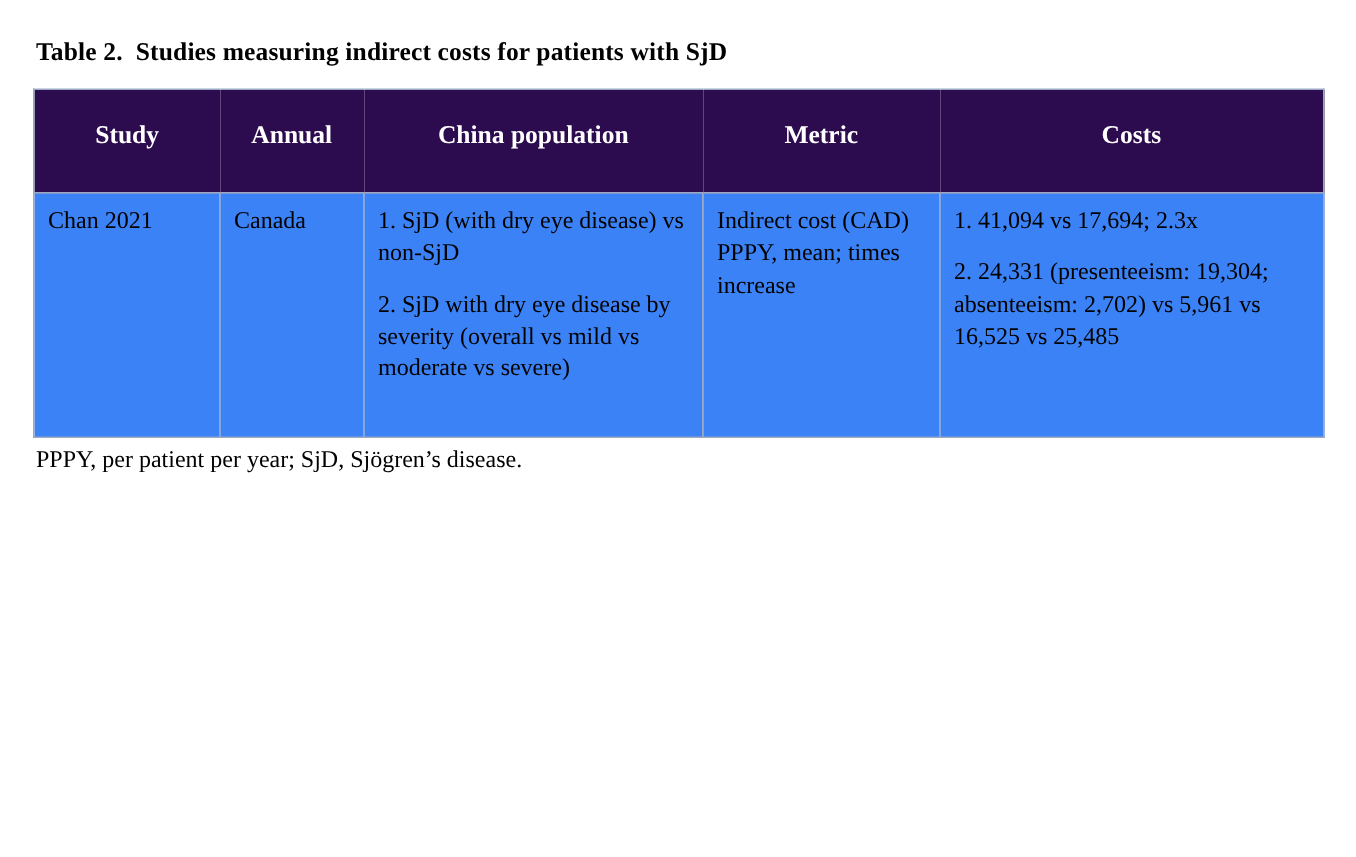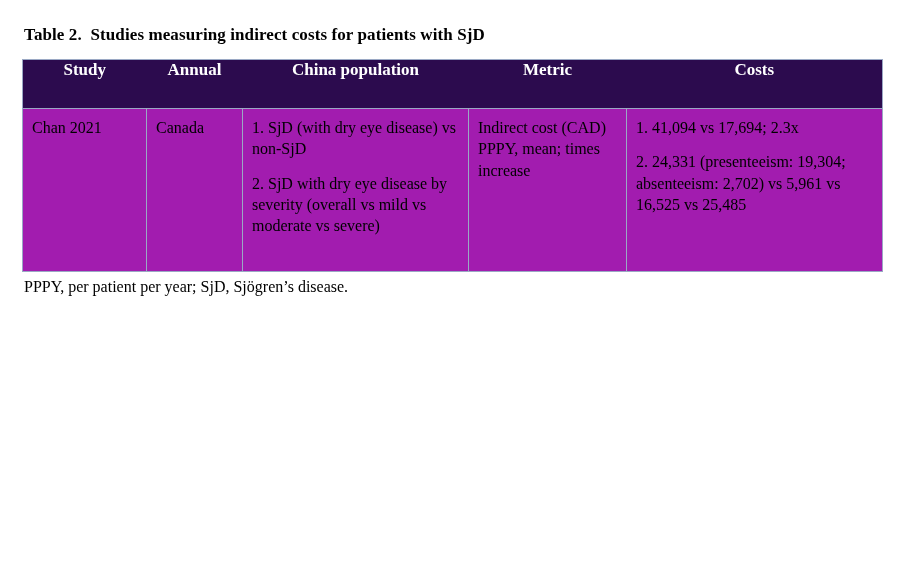--- a/index.html
+++ b/index.html
@@ -36,25 +36,25 @@
     border: 1px solid #9aa8c4;
   }
   table.data-table thead th {
     background: #2c0b4e;
     color: #ffffff;
     font-family: "Liberation Serif", serif;
     font-size: 17px;
     font-weight: bold;
     text-align: center;
     vertical-align: top;
-    padding: 0 6px 28px 6px;
+    padding: 20px 6px 28px 6px;
     border: none;
   }
   table.data-table tbody td {
-    background: #a21caf;
+    background: #3b82f6;
     border: 1px solid #9aa8c4;
     font-family: "Liberation Serif", serif;
     font-size: 16px;
     line-height: 1.33;
     vertical-align: top;
     padding: 8px 9px 10px 9px;
     color: #000000;
   }
   .cell-block {
     margin: 0;

